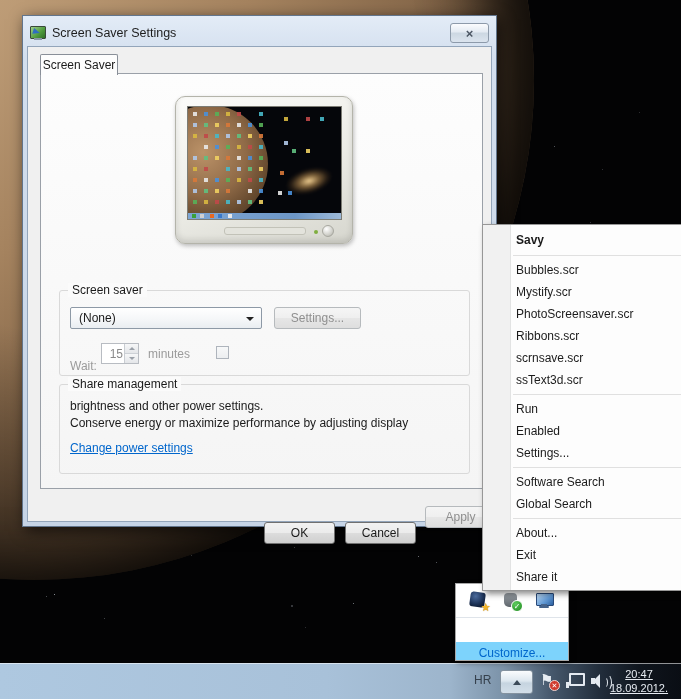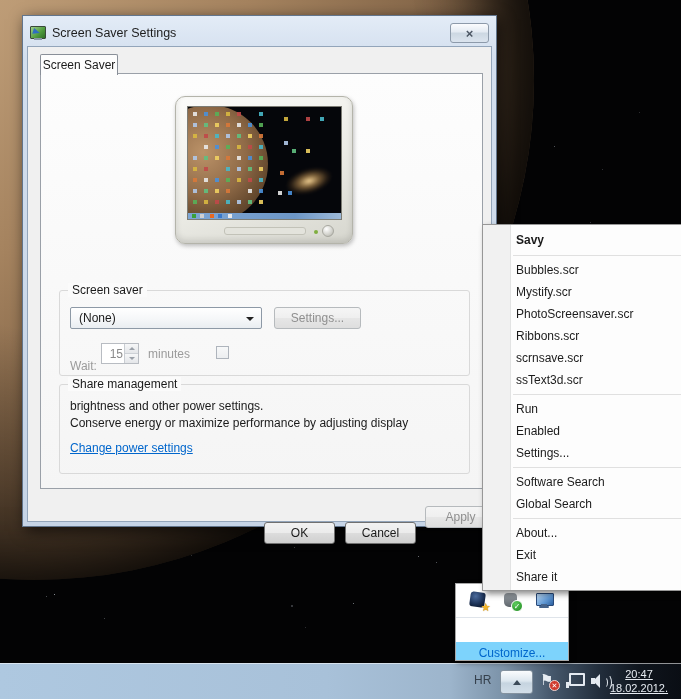--- a/index.html
+++ b/index.html
@@ -429,17 +429,17 @@
         <span class="plug"></span>
     </span>
     <span class="tb-vol">
       <span class="sq"></span>
         <span class="cone"></span>
         <span class="w1"></span>
         <span class="w2"></span>
     </span>
     <span class="tb-clock">
       <div>20:47</div>
-      <div>18.02.2012.</div>
+      <div>18.09.2012.</div>
     </span>
   </div>
 
 </div>
 
 </body></html>

